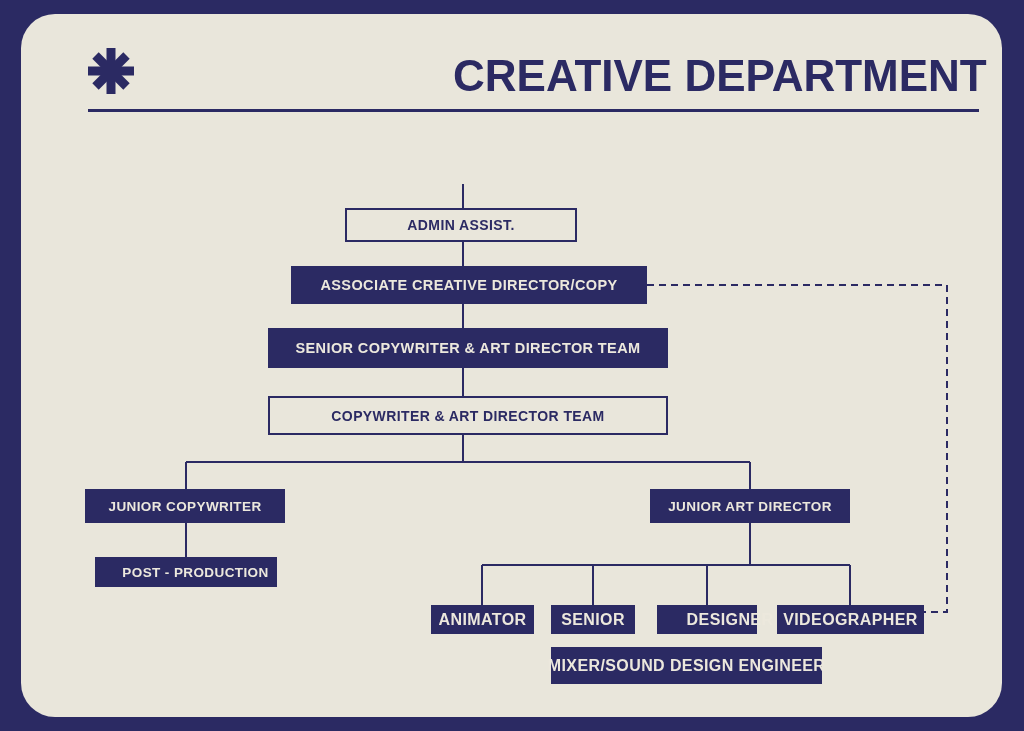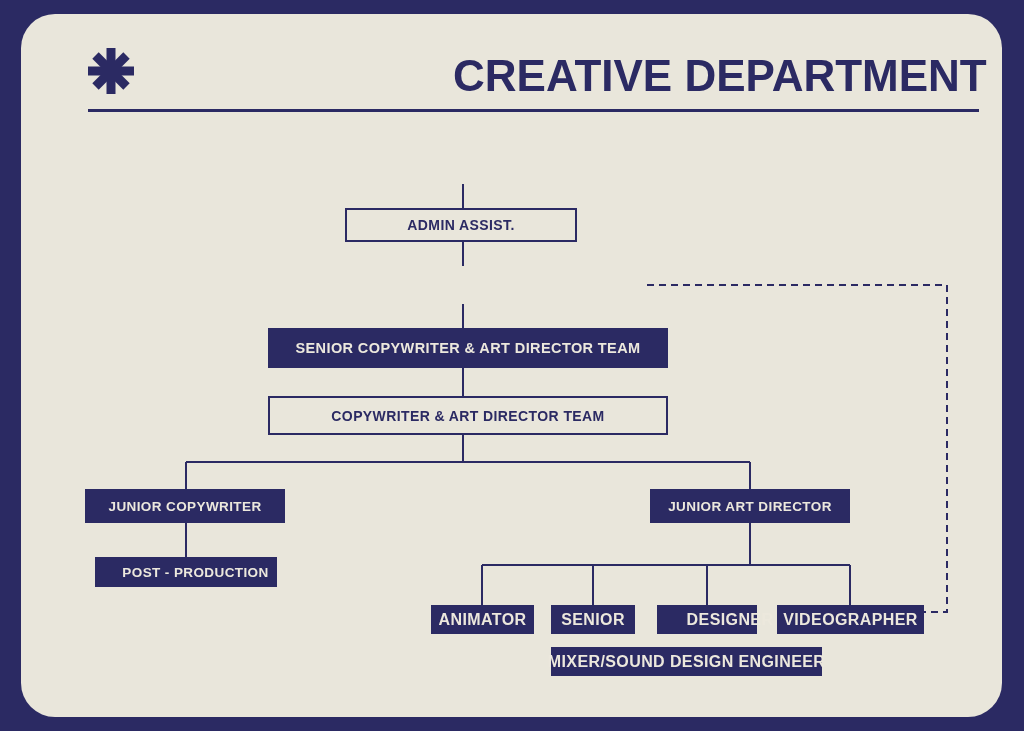--- a/index.html
+++ b/index.html
@@ -81,33 +81,34 @@
          M482 565 V605
          M593 565 V605
          M707 565 V605
          M850 565 V605"></path>
     <path style="stroke:var(--navy)" stroke-width="2" fill="none" stroke-dasharray="7 5" d="M647 285 H947 V612 H924"></path>
   </svg>
 
 
   <div class="node outlined fs14" style="left:345px;top:208px;width:232px;height:34px;">ADMIN ASSIST.</div>
 
+  <div class="node filled fs145" style="left:291px;top:266px;width:356px;height:38px;">ASSOCIATE CREATIVE DIRECTOR/COPY</div>
 
   <div class="node filled fs145" style="left:268px;top:328px;width:400px;height:40px;">SENIOR COPYWRITER &amp; ART DIRECTOR TEAM</div>
 
   <div class="node outlined fs14" style="left:268px;top:396px;width:400px;height:39px;">COPYWRITER &amp; ART DIRECTOR TEAM</div>
 
   <div class="node filled fs135" style="left:85px;top:489px;width:200px;height:34px;">JUNIOR COPYWRITER</div>
 
   <div class="node filled fs135" style="left:650px;top:489px;width:200px;height:34px;">JUNIOR ART DIRECTOR</div>
 
   <div class="node filled fs135" style="left:95px;top:557px;width:182px;height:30px;padding-left:19px;">POST - PRODUCTION</div>
 
   <div class="node filled fs13" style="left:431px;top:605px;width:103px;height:29px;">ANIMATOR</div>
 
   <div class="node filled fs13" style="left:551px;top:605px;width:84px;height:29px;">SENIOR</div>
 
   <div class="node filled fs13" style="left:657px;top:605px;width:100px;height:29px;padding-left:46px;">DESIGNER</div>
 
   <div class="node filled fs13" style="left:777px;top:605px;width:147px;height:29px;">VIDEOGRAPHER</div>
 
-  <div class="node filled fs13" style="left:551px;top:647px;width:271px;height:29px;">MIXER/SOUND DESIGN ENGINEER</div>
+  <div class="node filled fs13" style="left:551px;top:647px;width:271px;height:37px;">MIXER/SOUND DESIGN ENGINEER</div>
 </div>
 
 </body></html>

